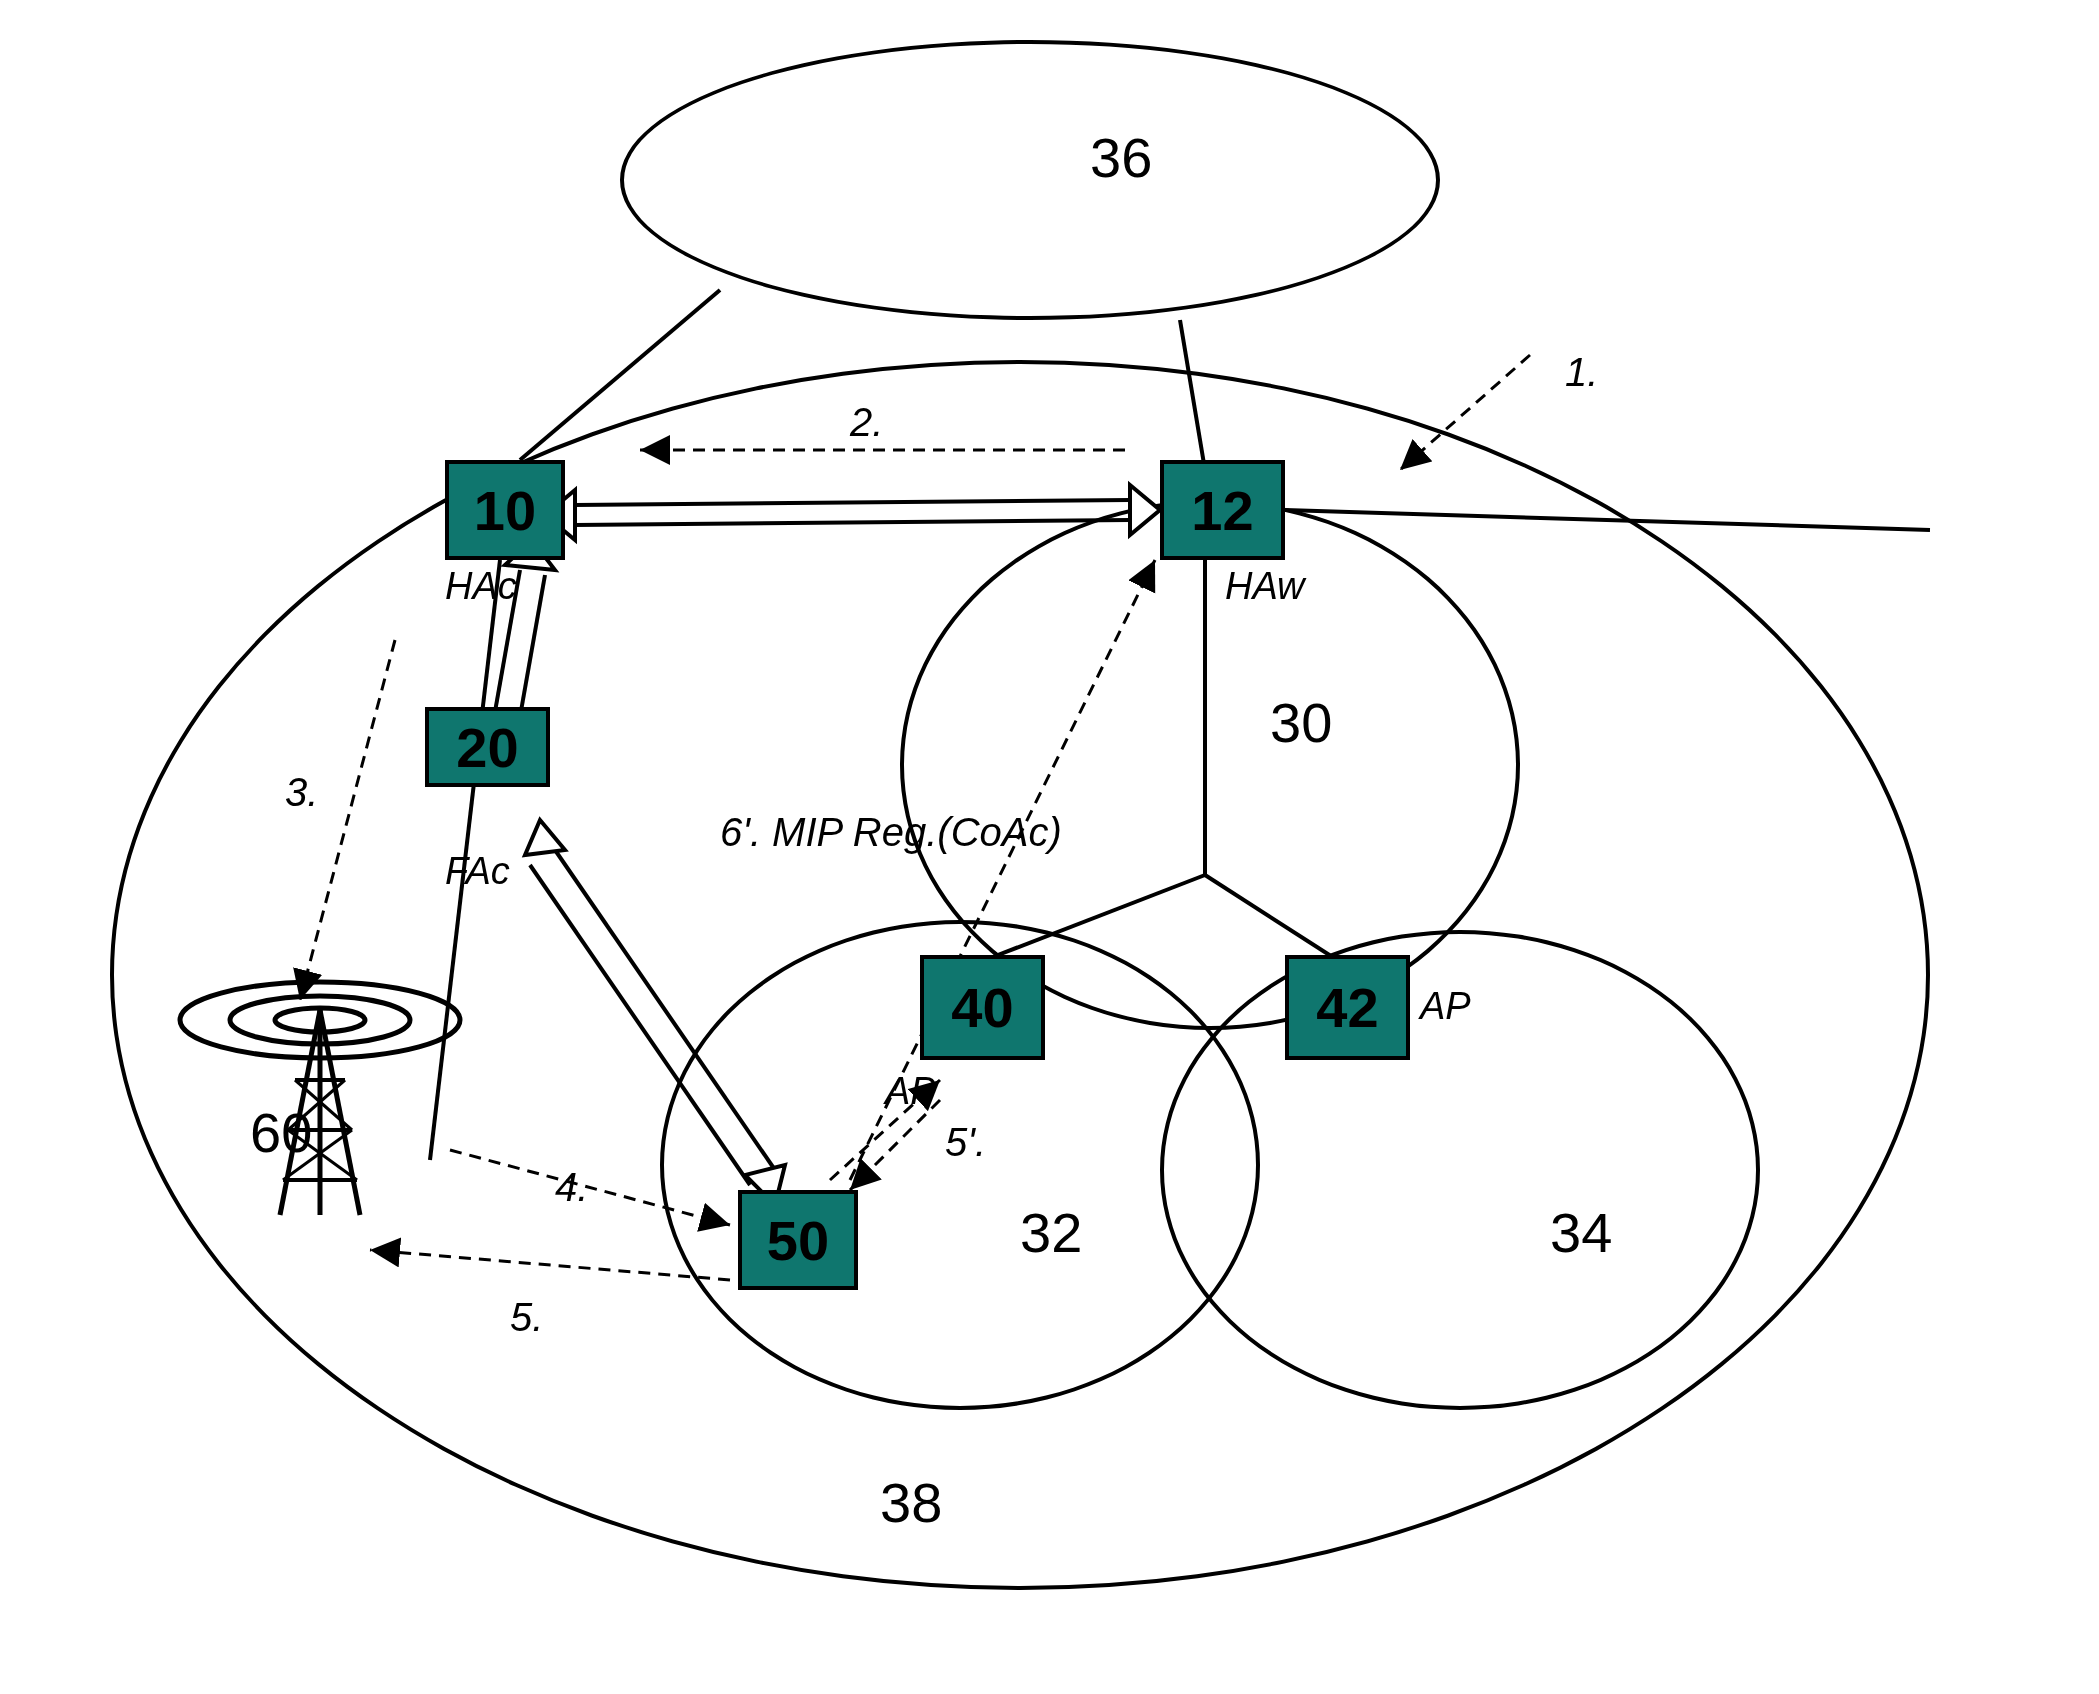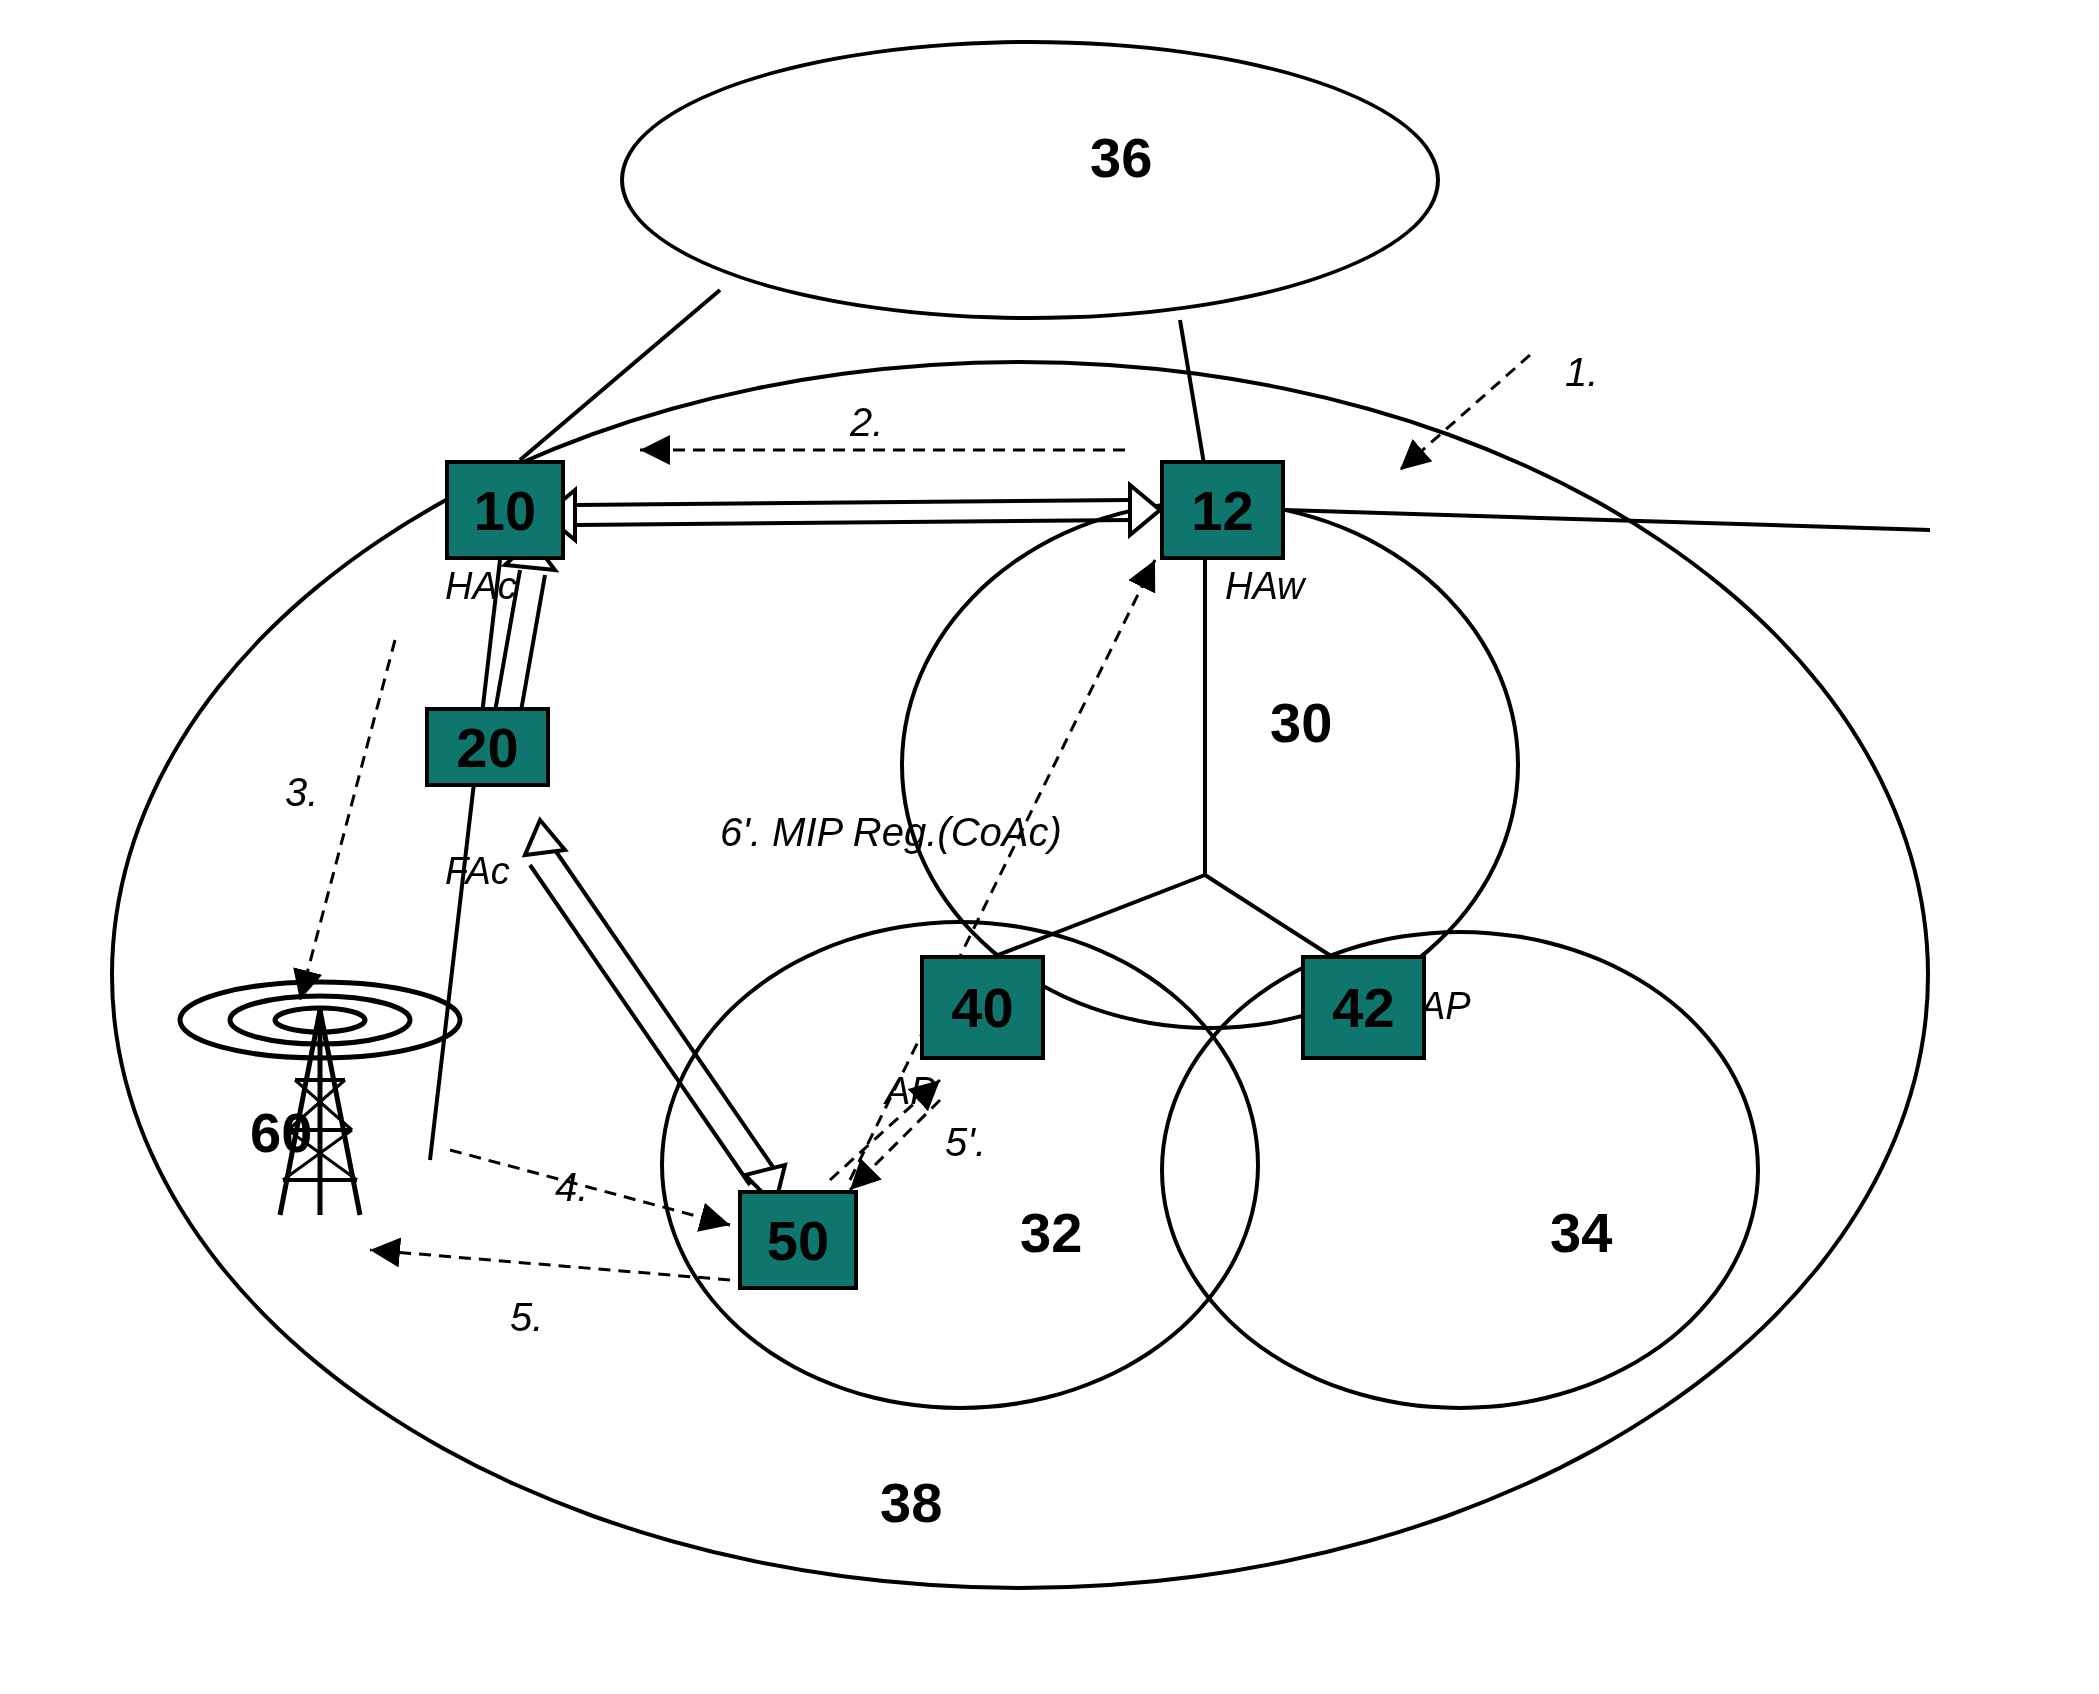--- a/index.html
+++ b/index.html
@@ -34,21 +34,21 @@
       display: flex;
       align-items: center;
       justify-content: center;
       font-size: 56px;
       font-weight: bold;
       z-index: 10;
     }
     .region-label {
       position: absolute;
       font-size: 56px;
-      font-weight: bold;
+      font-weight: normal;
       z-index: 5;
     }
     .node-sublabel {
       position: absolute;
       font-size: 38px;
       font-style: italic;
       z-index: 5;
     }
     .step-label {
       position: absolute;
@@ -162,21 +162,21 @@
   <div class="node-box" style="left:425px; top:707px; width:125px; height:80px;">
     <span>20</span>
   </div>
   <div class="node-sublabel" style="left:445px; top:850px;">FAc</div>
 
   <div class="node-box" style="left:920px; top:955px; width:125px; height:105px;">
     <span>40</span>
   </div>
   <div class="node-sublabel" style="left:885px; top:1070px;">AP</div>
 
-  <div class="node-box" style="left:1285px; top:955px; width:125px; height:105px;margin-left:16px;">
+  <div class="node-box" style="left:1285px; top:955px; width:125px; height:105px;">
     <span>42</span>
   </div>
   <div class="node-sublabel" style="left:1420px; top:985px;">AP</div>
 
   <div class="node-box" style="left:738px; top:1190px; width:120px; height:100px;">
     <span>50</span>
   </div>
 
   <div class="region-label" style="left:250px; top:1100px;">60</div>
 

